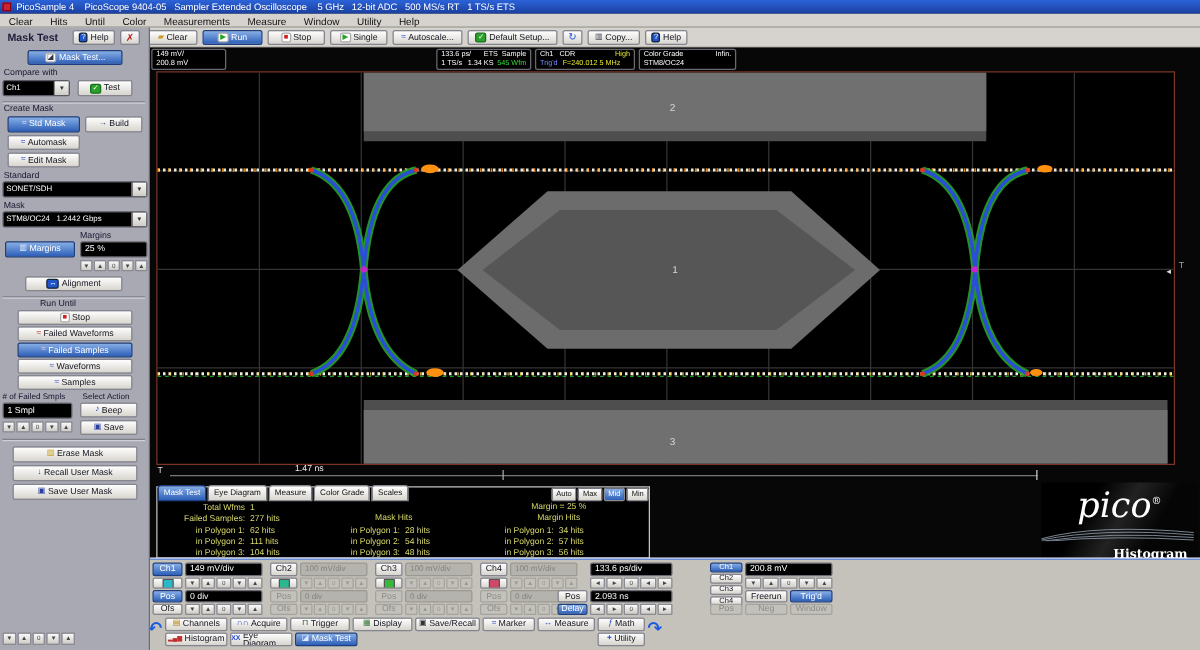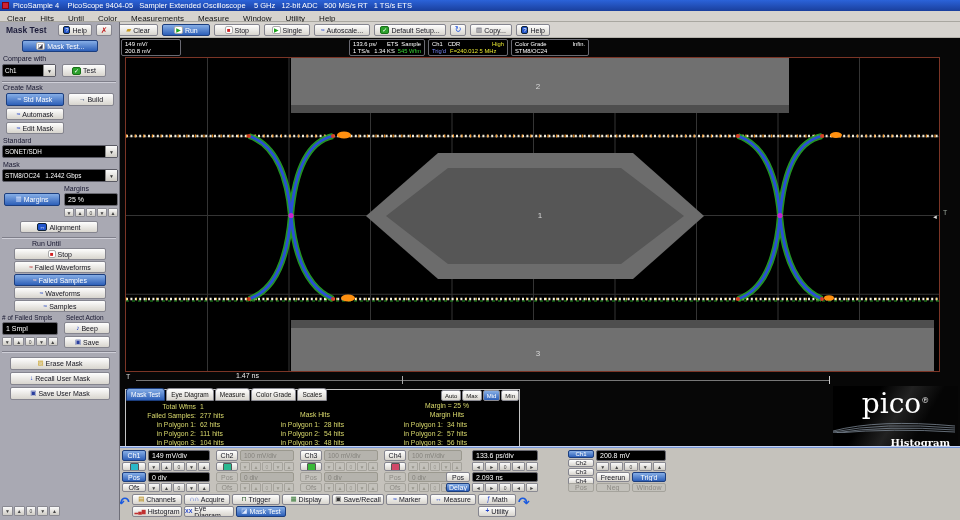--- a/index.html
+++ b/index.html
@@ -275,21 +275,21 @@
           <span>57 hits</span>
         </div>
       <div class="srow">
           <span class="sl">in Polygon 3:</span>
           <span>56 hits</span>
         </div>
     </div>
   </div>
 
   <div class="A" style="left:833px;top:386px;width:125px;height:62px;background:linear-gradient(120deg,#000 30%,#222 50%,#050505 70%);overflow:hidden;">
-    <div style="text-align:center;color:#fff;font-family:'DejaVu Serif','Liberation Serif',serif;font-size:28px;line-height:30px;">
+    <div style="text-align:center;color:#fff;font-family:'DejaVu Serif','Liberation Serif',serif;font-size:28px;line-height:30px;font-style:italic;">
       <span>pico</span><sup style="font-size:8px;">®</sup>
     </div>
     <svg width="125" height="14" viewBox="0 0 125 14">
       <path d="M0 12 Q45 0 122 7 M0 13 Q50 3 122 9 M0 14 Q55 6 122 11 M4 14 Q60 9 122 13" stroke="#8a97a5" stroke-width="0.7" fill="none"></path>
     </svg>
     <div style="text-align:right;padding-right:8px;color:#fff;font-family:'DejaVu Serif','Liberation Serif',serif;font-size:10px;font-weight:bold;">Histogram</div>
   </div>
 
   <div class="A" style="left:120px;top:446px;width:840px;height:2px;background:linear-gradient(#eef2ff,#4a74c8);"></div>
   <div class="A" style="left:120px;top:448px;width:840px;height:72px;background:#c5c2bc;"></div>

